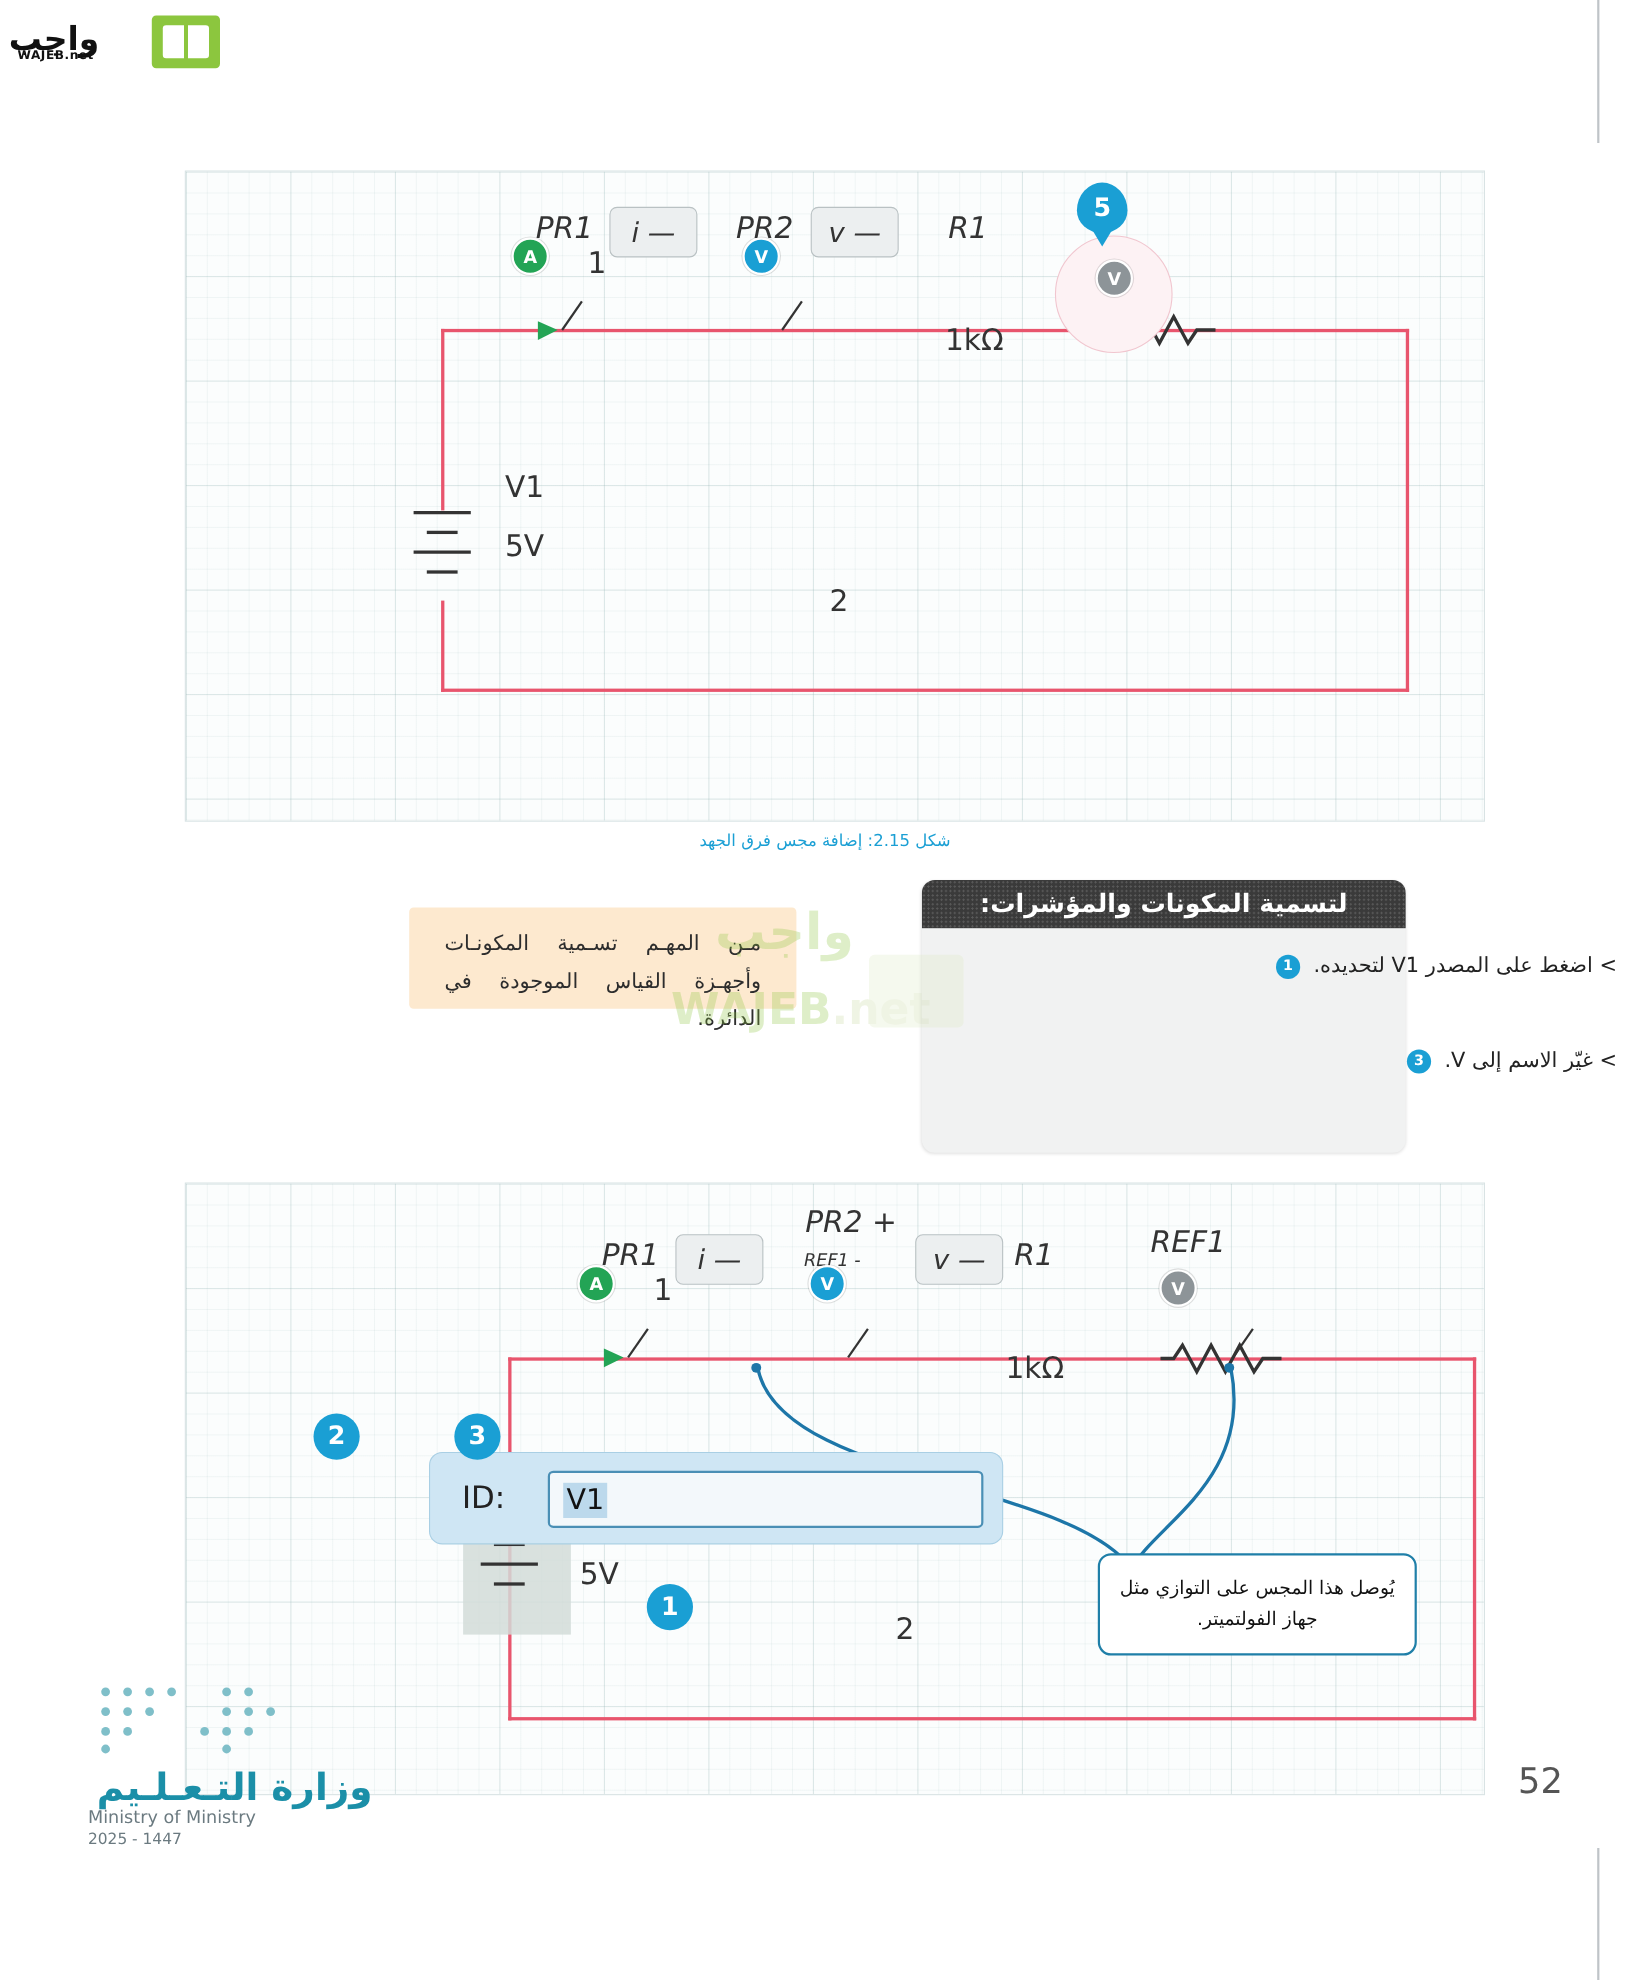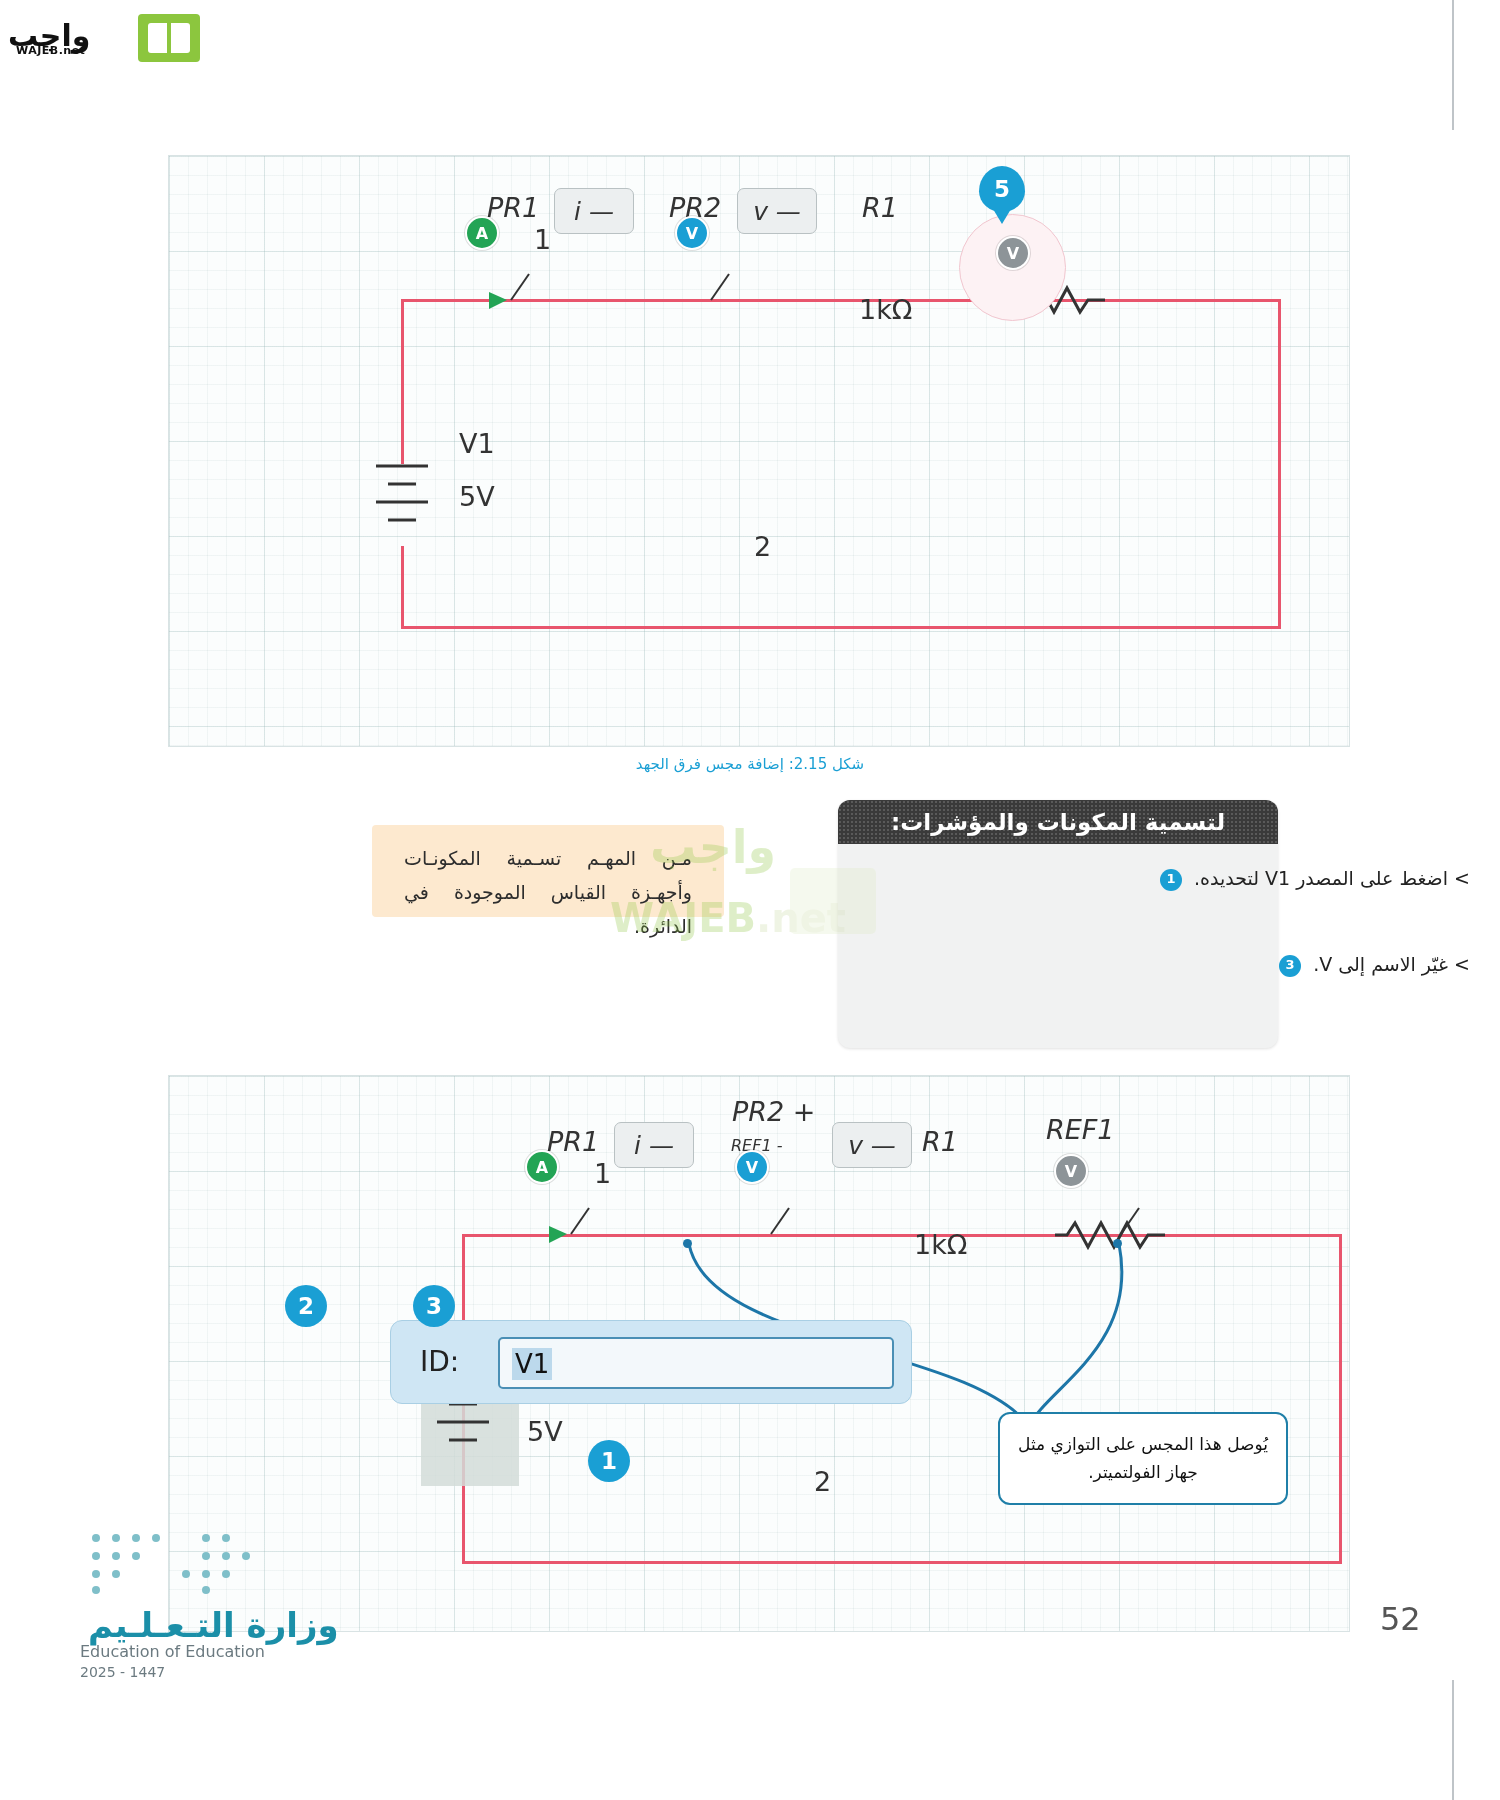--- a/index.html
+++ b/index.html
@@ -318,17 +318,17 @@
       <circle cx="8" cy="44" r="4"></circle>
         <circle cx="28" cy="44" r="4"></circle>
       <circle cx="98" cy="44" r="4"></circle>
         <circle cx="118" cy="44" r="4"></circle>
         <circle cx="138" cy="44" r="4"></circle>
       <circle cx="8" cy="60" r="4"></circle>
         <circle cx="118" cy="60" r="4"></circle>
     </g>
   </svg>
   <div class="moe-ar">وزارة التـعـلـيم</div>
-  <div class="moe-en">Education of Education</div>
+  <div class="moe-en">Ministry of Ministry</div>
   <div class="moe-yr">2025 - 1447</div>
   <div class="pageno">52</div>
 
 </div>
 
 </body></html>

